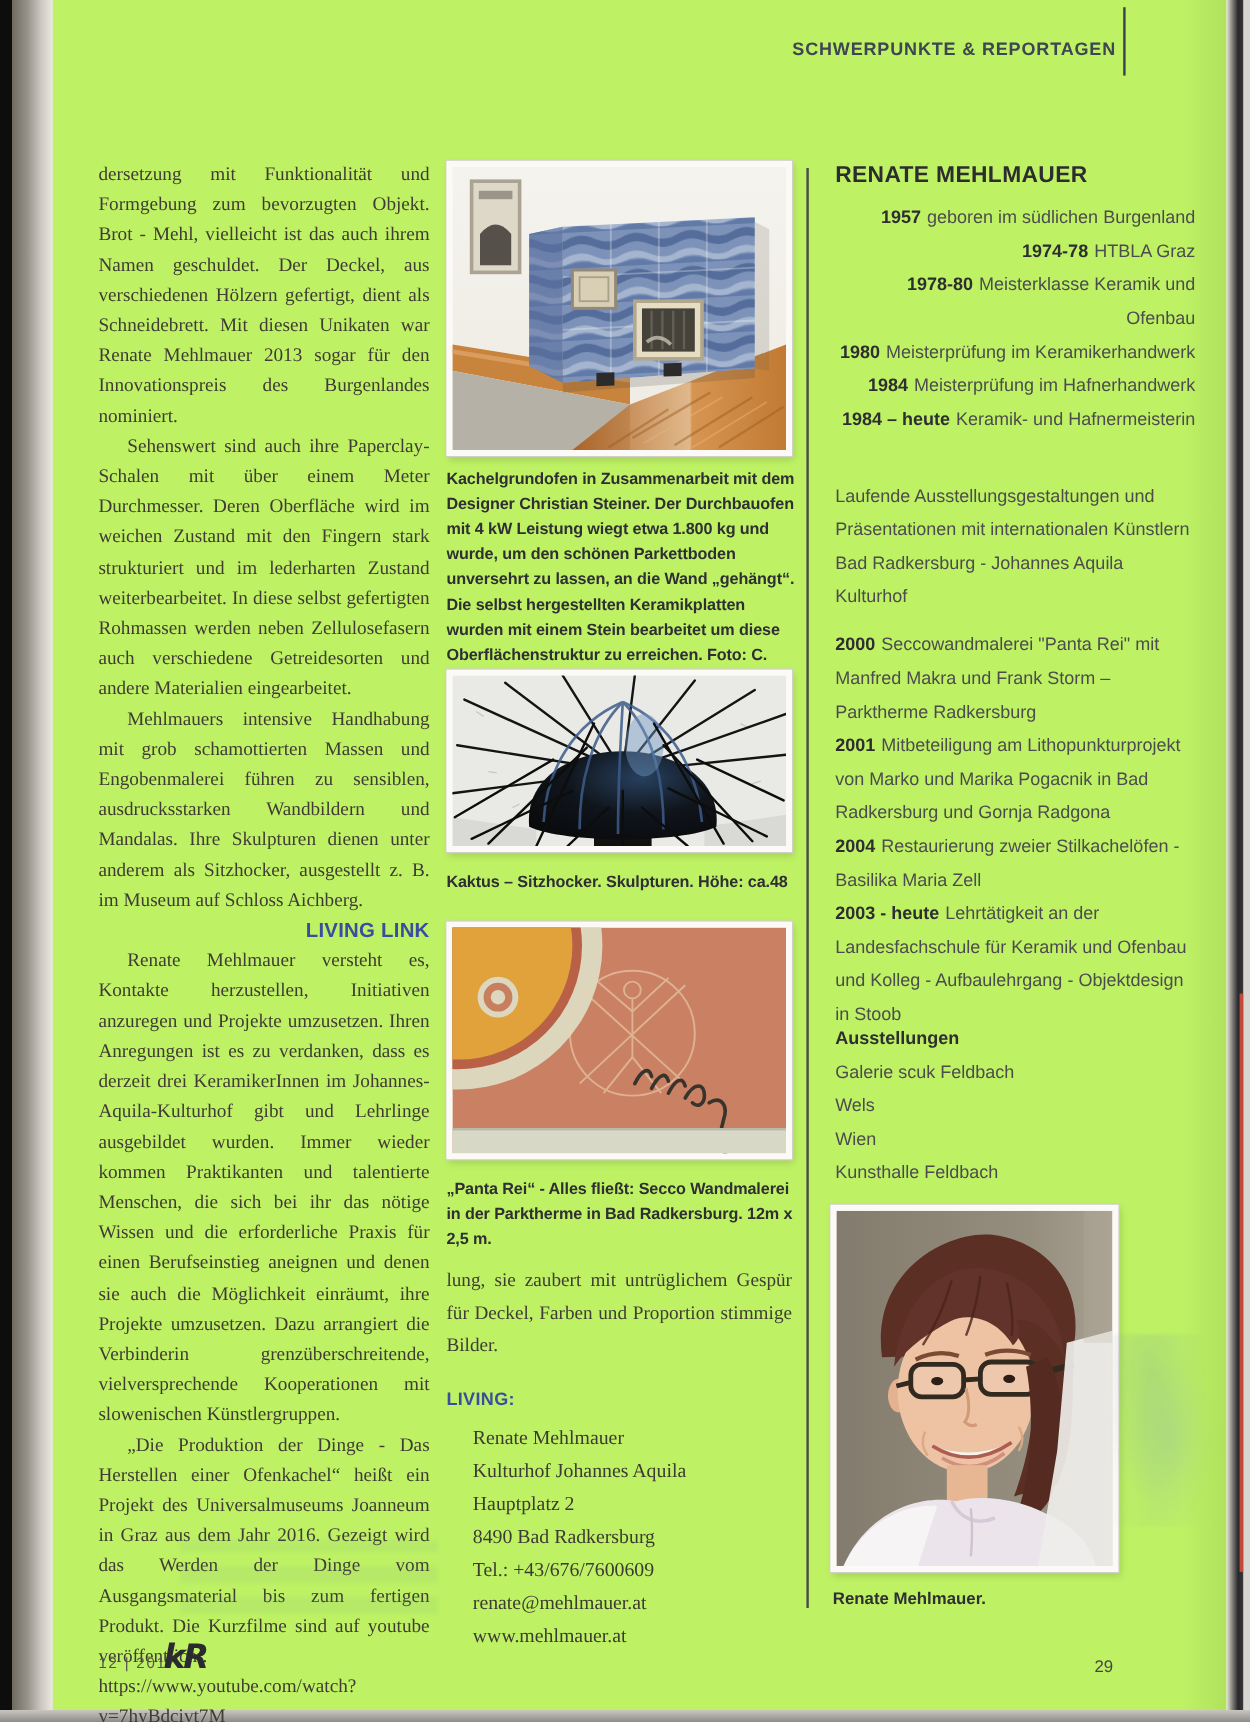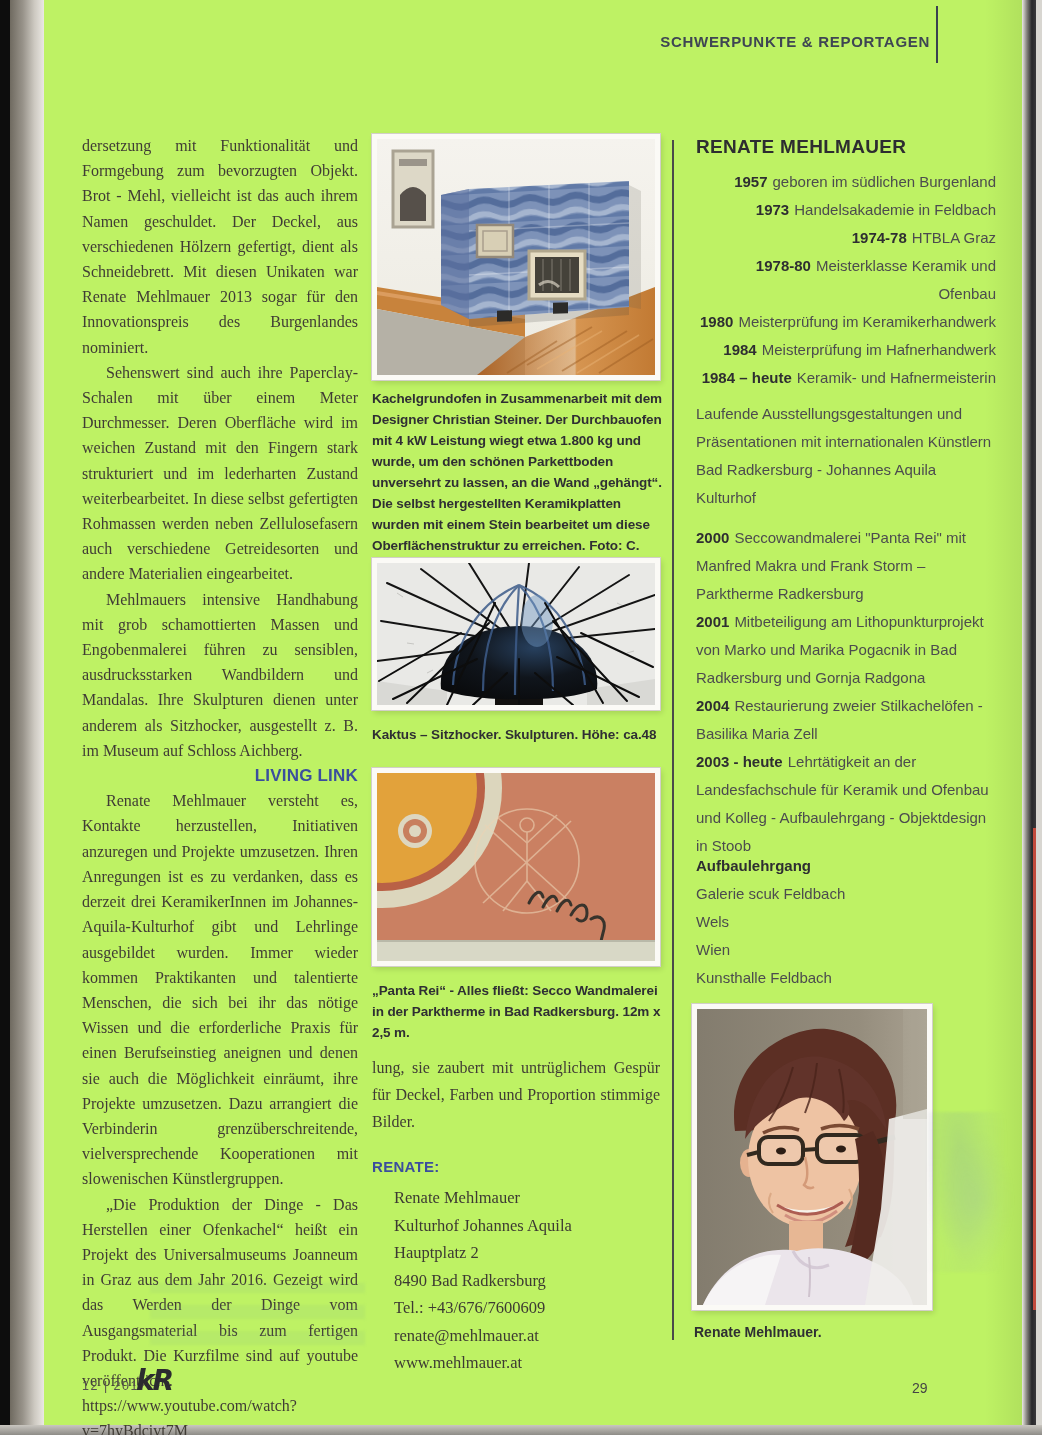--- a/index.html
+++ b/index.html
@@ -276,55 +276,54 @@
 
       <rect x="0" y="168" width="278" height="20" fill="#d8d8c6"></rect>
       <rect x="0" y="167" width="278" height="2" fill="#b9b9a9"></rect>
     </svg>
   </div>
 
   <div class="abs caption" style="left:372px;top:980px;height:66px;">„Panta Rei“ - Alles fließt: Secco Wandmalerei in der Parktherme in Bad Radkersburg. 12m x 2,5 m.</div>
 
   <div class="abs serif-cont" style="left:372px;top:1054px;">lung, sie zaubert mit untrüglichem Gespür für Deckel, Farben und Proportion stimmige Bilder.</div>
 
-  <div class="abs kontakt-head" style="left:372px;top:1158px;">RENATE:</div>
+  <div class="abs kontakt-head" style="left:372px;top:1158px;">LIVING:</div>
   <div class="abs kontakt-lines" style="left:394px;top:1184px;">
     <div>Renate Mehlmauer</div>
     <div>Kulturhof Johannes Aquila</div>
     <div>Hauptplatz 2</div>
     <div>8490 Bad Radkersburg</div>
     <div>Tel.: +43/676/7600609</div>
     <div>renate@mehlmauer.at</div>
     <div>www.mehlmauer.at</div>
   </div>
 
   <div class="abs col-divider"></div>
   <div class="abs rc-title">RENATE MEHLMAUER</div>
 
   <div class="abs rc-block" style="left:696px;top:168px;text-align:right;">
     <p><b>1957</b><span>geboren im südlichen Burgenland</span></p>
-    <p><b>1973</b><span>Handelsakademie in Feldbach</span></p>
     <p><b>1974-78</b><span>HTBLA Graz</span></p>
     <p><b>1978-80</b><span>Meisterklasse Keramik und Ofenbau</span></p>
     <p><b>1980</b><span>Meisterprüfung im Keramikerhandwerk</span></p>
     <p><b>1984</b><span>Meisterprüfung im Hafnerhandwerk</span></p>
     <p><b>1984 – heute</b><span>Keramik- und Hafnermeisterin</span></p>
   </div>
 
   <div class="abs rc-block" style="left:696px;top:400px;">Laufende Ausstellungsgestaltungen und Präsentationen mit internationalen Künstlern Bad Radkersburg - Johannes Aquila Kulturhof</div>
 
   <div class="abs rc-block" style="left:696px;top:524px;">
     <p><b>2000</b><span>Seccowandmalerei "Panta Rei" mit Manfred Makra und Frank Storm – Parktherme Radkersburg</span></p>
     <p><b>2001</b><span>Mitbeteiligung am Lithopunkturprojekt von Marko und Marika Pogacnik in Bad Radkersburg und Gornja Radgona</span></p>
     <p><b>2004</b><span>Restaurierung zweier Stilkachelöfen - Basilika Maria Zell</span></p>
     <p><b>2003 - heute</b><span>Lehrtätigkeit an der Landesfachschule für Keramik und Ofenbau und Kolleg - Aufbaulehrgang - Objektdesign in Stoob</span></p>
   </div>
 
   <div class="abs rc-block" style="left:696px;top:852px;">
-    <p class="rc-head">Aufbaulehrgang</p>
+    <p class="rc-head">Ausstellungen</p>
     <p>Galerie scuk Feldbach</p>
     <p>Wels</p>
     <p>Wien</p>
     <p>Kunsthalle Feldbach</p>
   </div>
 
   <div class="abs photo" style="left:692px;top:1004px;">
     <svg width="230" height="296" viewBox="0 0 230 296">
       <defs>
         <linearGradient id="pbg" x1="0" y1="0" x2="1" y2="0">

